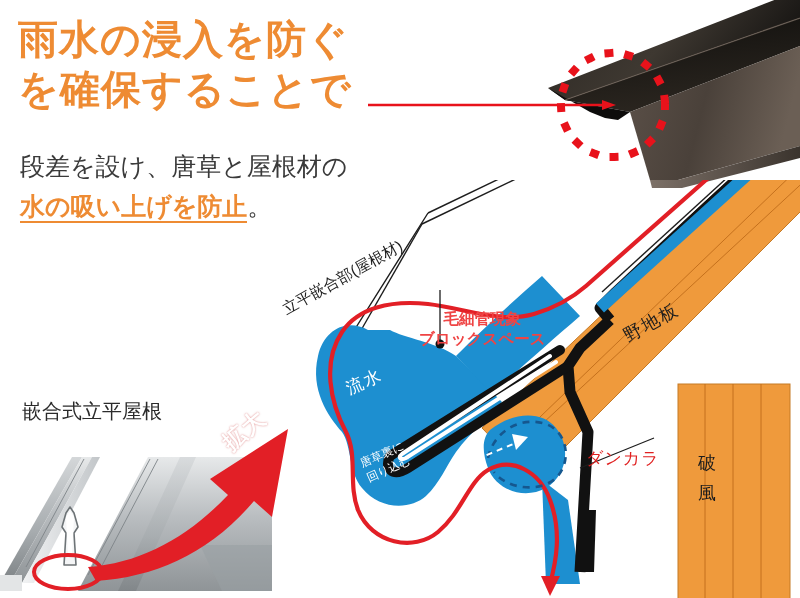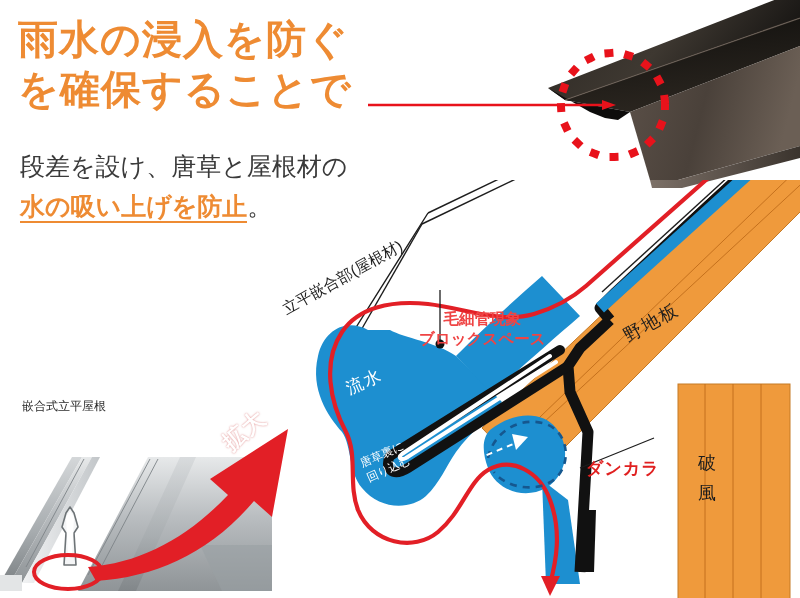--- a/index.html
+++ b/index.html
@@ -68,21 +68,21 @@
   
   #photo-seam {
     left: 0px;
     top: 415px;
     width: 272px;
     height: 183px;
   }
   #seam-label {
     left: 22px;
     top: 398px;
-    font-size: 12px;
+    font-size: 20px;
     color: #2b2b2b;
     white-space: nowrap;
   }
 
   
   #zoom-arrow-label {
     left: 216px;
     top: 434px;
     font-size: 23px;
     font-weight: bold;
@@ -132,24 +132,23 @@
     font-size: 18px;
     line-height: 30px;
     text-align: center;
     letter-spacing: 1px;
   }
   #label-hafu span { display: block; }
   #label-dankara {
     left: 586px;
     top: 447px;
     color: #e02020;
-    font-weight: bold;
+    font-weight: normal;
     font-size: 17px;
     letter-spacing: 1px;
-    margin-top: 10px;
   }
   #label-ryusui {
     left: 347px;
     top: 378px;
     color: #ffffff;
     font-size: 17px;
     font-weight: normal;
     transform: rotate(-24deg);
     transform-origin: left center;
     letter-spacing: 2px;

